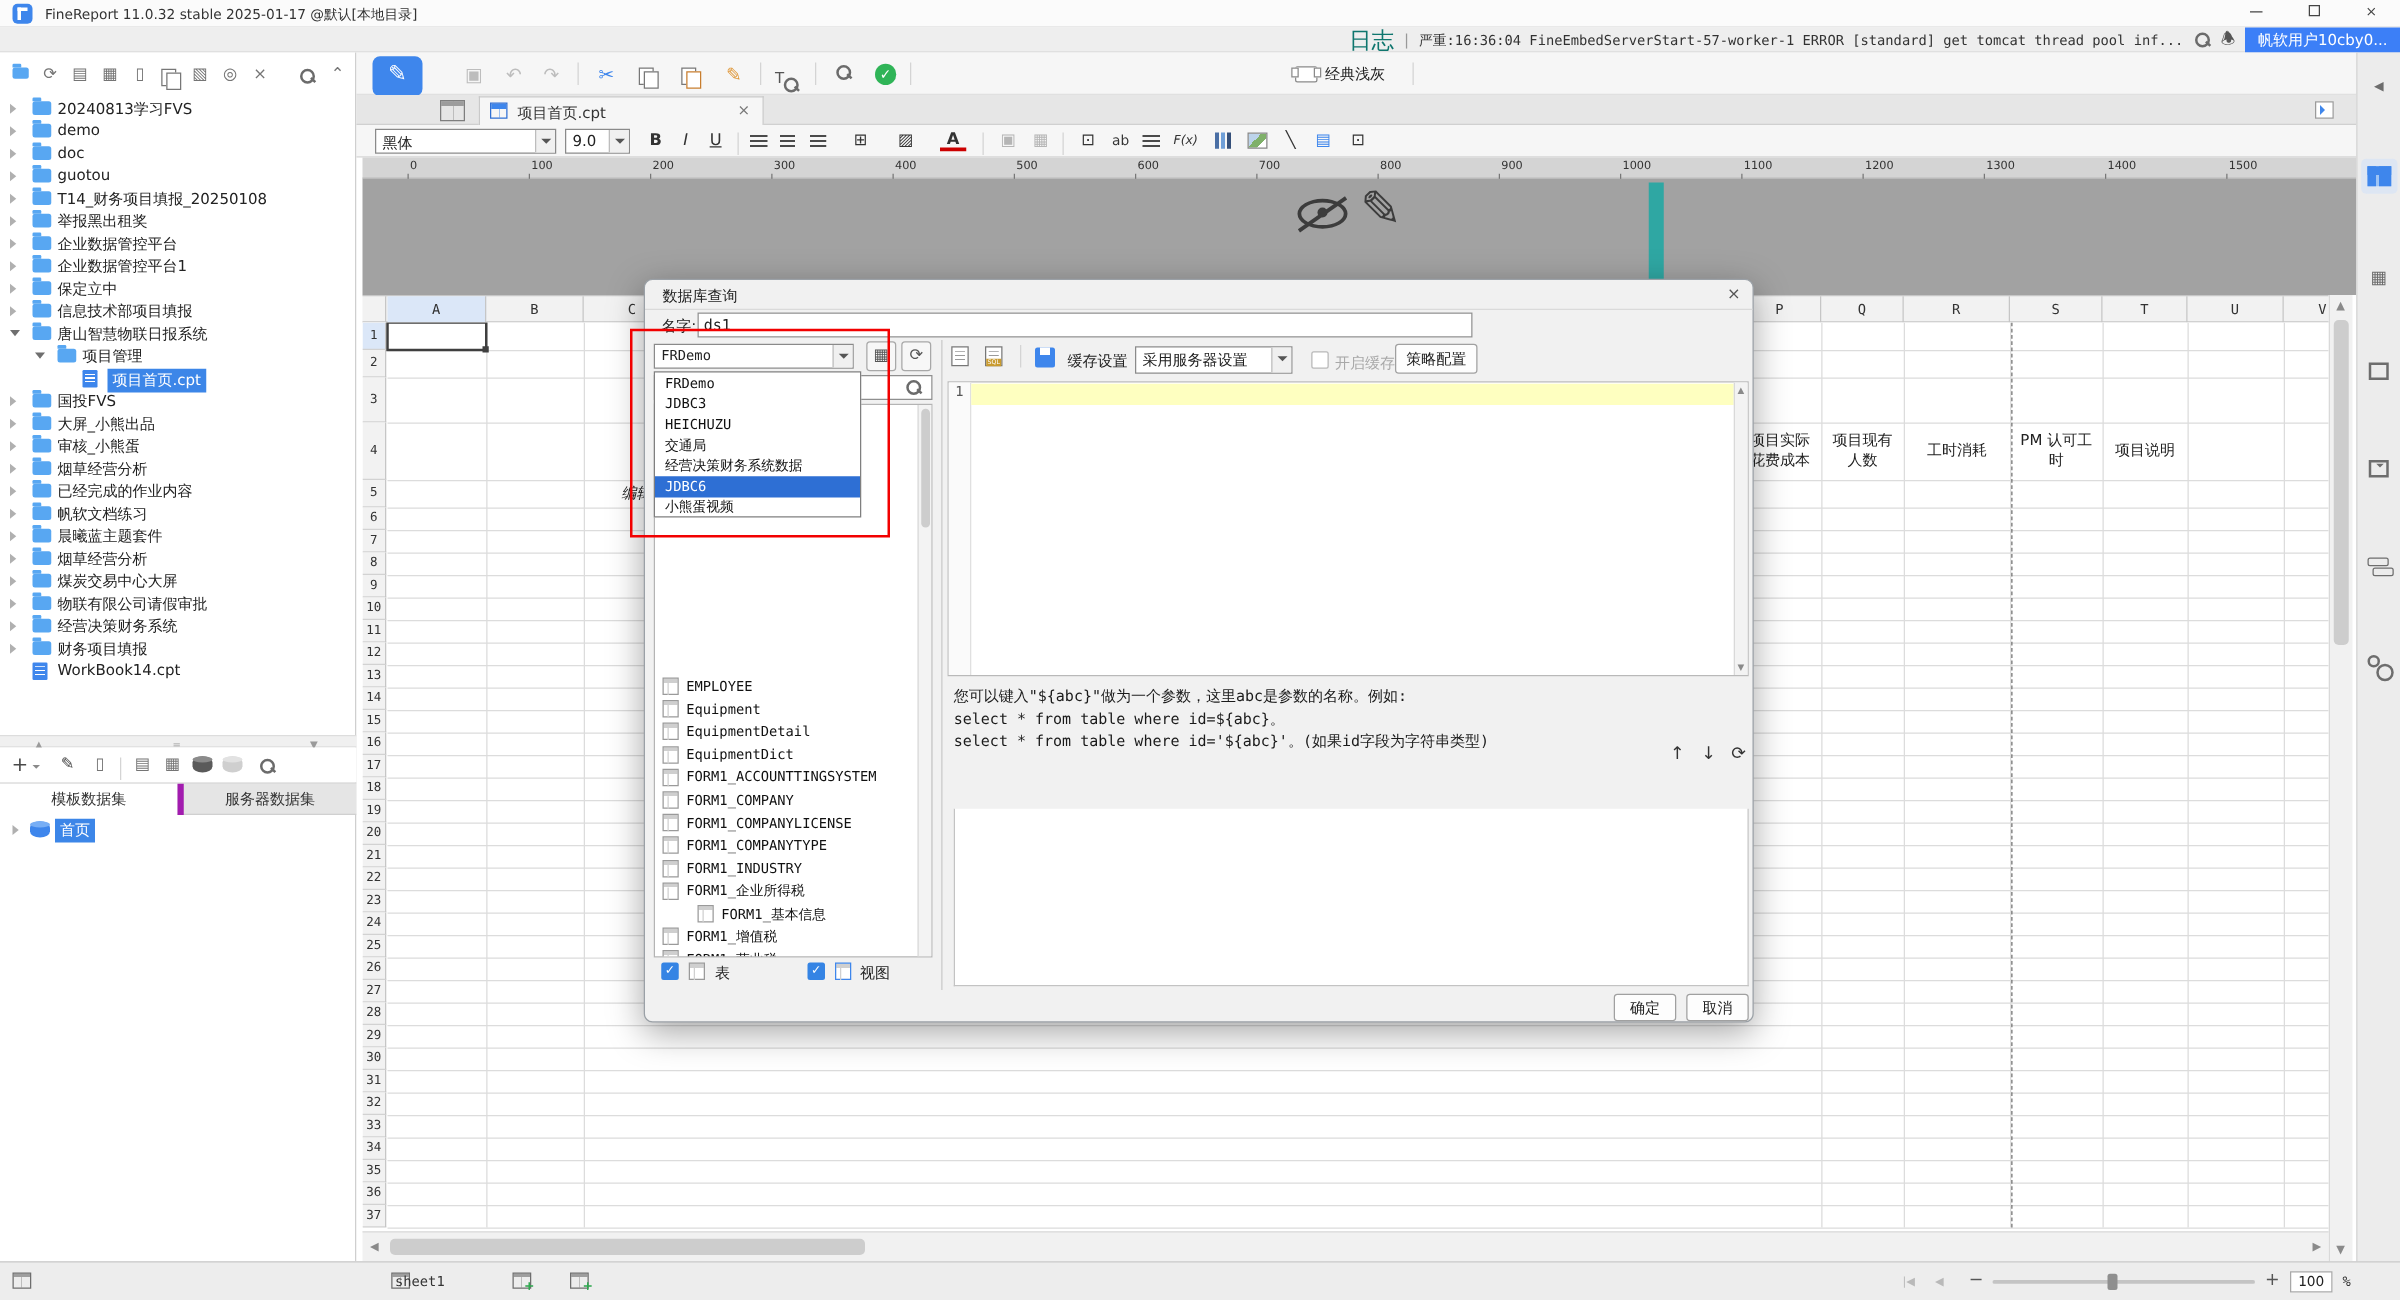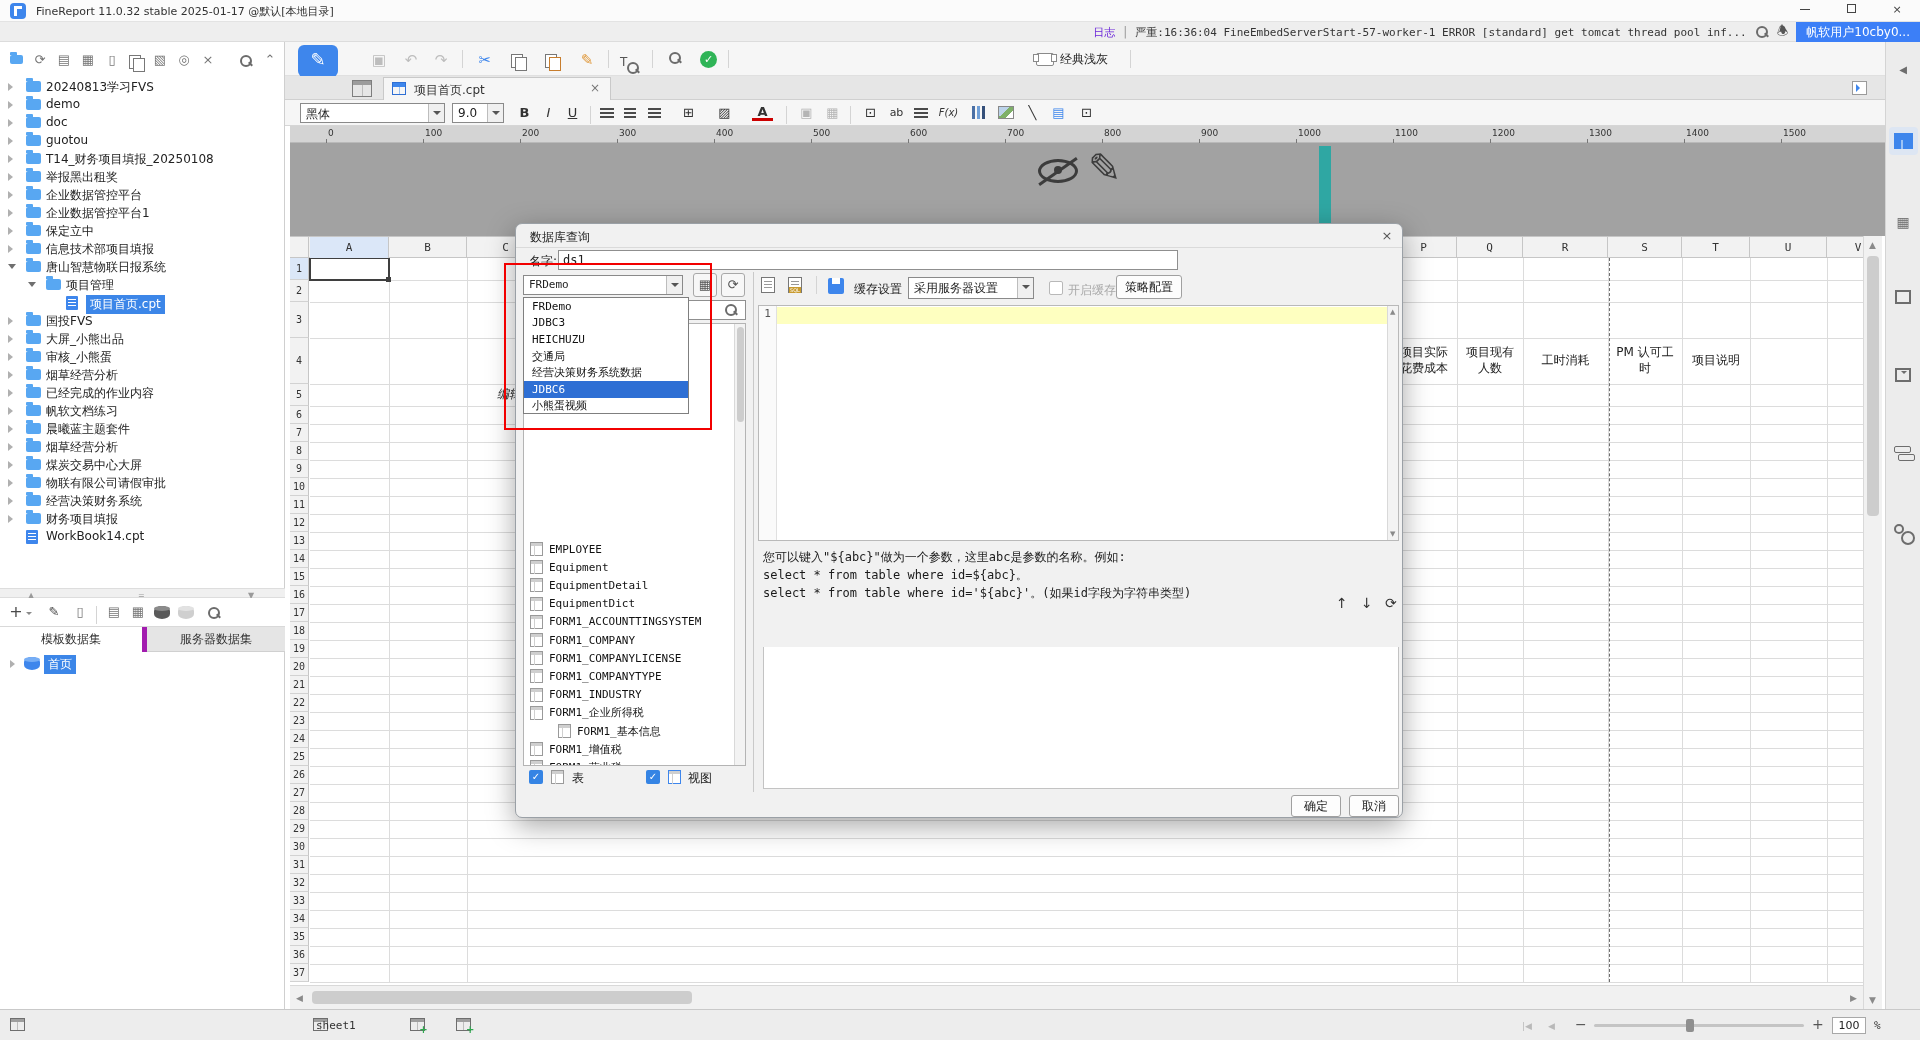--- a/index.html
+++ b/index.html
@@ -17,21 +17,21 @@
   .title-path { left:330px; top:4px; font-size:11px; color:#333; white-space:nowrap; font-family:"DejaVu Sans Mono",monospace; }
   .win-btn { top:0; width:46px; height:22px; text-align:center; line-height:20px; color:#444; font-size:11px; }
   .win-min { left:1782px; } .win-max { left:1828px; } .win-close { left:1874px; }
   .win-max i { display:inline-block; width:9px; height:9px; border:1px solid #444; }
   .win-min i { display:inline-block; width:10px; height:1px; background:#444; margin-bottom:3px; }
 
   
   .menubar { left:0; top:22px; width:1920px; height:20px; background:#eeeeee; border-bottom:1px solid #dcdcdc; }
   .menu-item { display:inline-block; padding:2px 14px; font-size:12px; color:#222; }
   .menu-right { right:0; top:0; height:20px; display:flex; align-items:center; gap:8px; }
-  .log-label { font-size:11px; color:#6d28d9; }
+  .log-label { font-size:18px; color:#0f766e; }
   .log-sep { color:#999; }
   .log-msg { font-family:"DejaVu Sans Mono",monospace; font-size:11px; color:#333; white-space:nowrap; }
   .user-badge { height:20px; background:#3c7ff7; color:#fff; padding:2px 10px; font-size:12px; white-space:nowrap; }
 
   
   .toolbar { left:285px; top:42px; width:1600px; height:34px; background:#f6f6f6; border-bottom:1px solid #e0e0e0; }
   .bigbtn { left:298px; top:45px; width:40px; height:32px; background:#3e86ec; border-radius:6px; color:#fff; text-align:center; line-height:30px; font-size:18px; }
   .bigbtn-caret { left:314px; top:80px; width:0; height:0; border:4px solid transparent; border-top-color:#8a8a8a; }
   .tbtn { top:49px; width:22px; height:22px; text-align:center; line-height:22px; font-size:15px; color:#555; }
   .tbtn.gray { color:#bdbdbd; }

